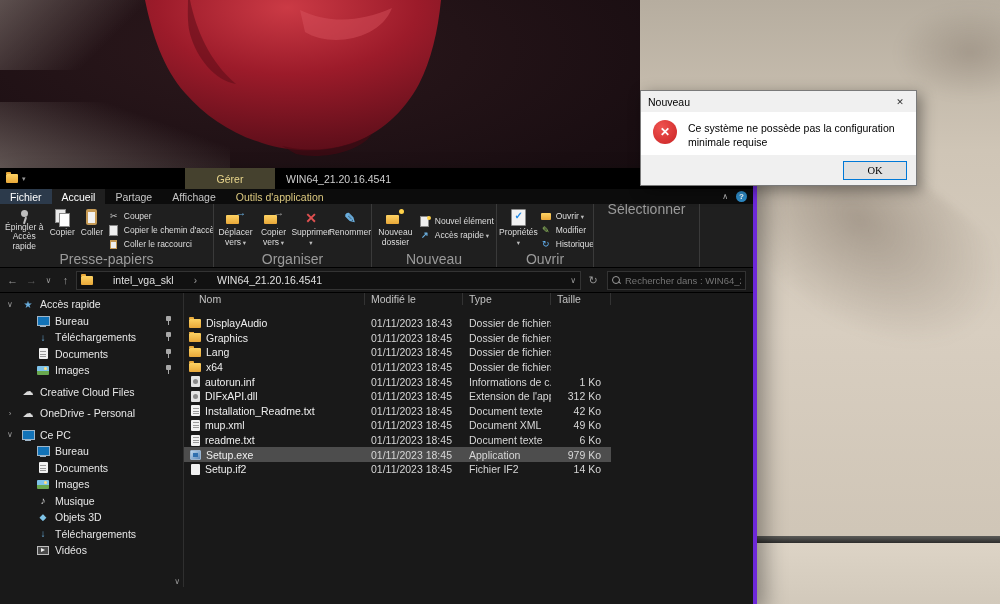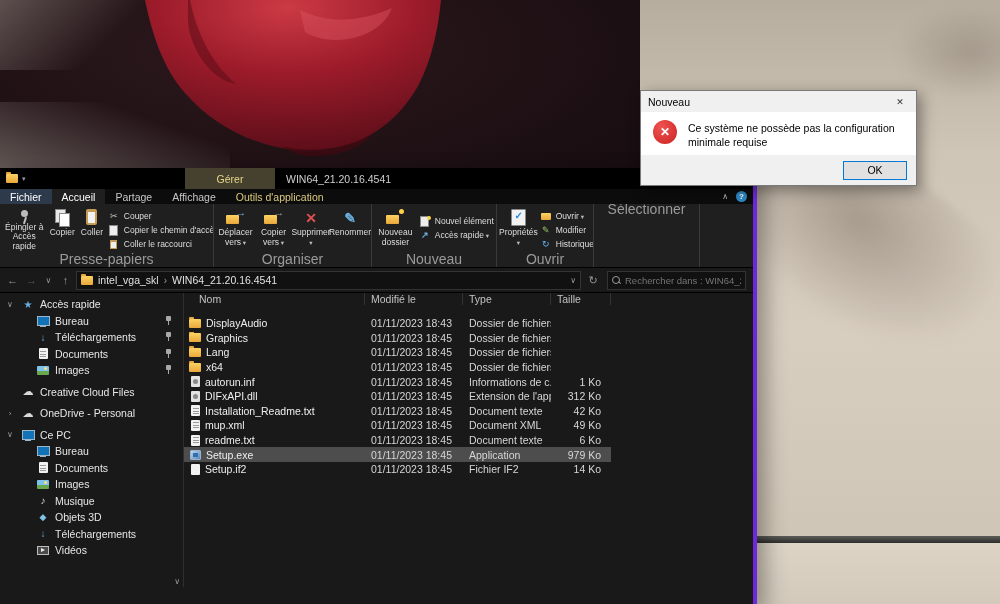--- a/index.html
+++ b/index.html
@@ -111,21 +111,21 @@
   .mini-inv::before{content:"";position:absolute;left:0;top:0;width:6px;height:6px;border:1px dashed #8f8f8f}
   .mini-inv::after{content:"";position:absolute;right:0;bottom:0;width:6px;height:6px;background:#8f8f8f}
 
   
   .addrbar{height:25px;background:#191919;display:flex;align-items:center;padding:0 4px;gap:2px;
     border-bottom:1px solid #000}
   .nav-ic{width:17px;text-align:center;color:#9a9a9a;font-size:11px;flex-shrink:0}
   .nav-ic.small{font-size:8px;width:13px}
   .nav-ic.dim{color:#5a5a5a}
   .addr-field{height:19px;background:#111;border:1px solid #333;display:flex;align-items:center;
-    width:505px;padding:0 4px;gap:5px;flex-shrink:0}
+    width:505px;padding:0 4px;gap:20px;flex-shrink:0}
   .crumb{color:#e0e0e0;font-size:10.5px}
   .crumb-sep{color:#9a9a9a;font-size:10px}
   .addr-fill{flex:1}
   .addr-chevron{color:#9a9a9a;font-size:8px}
   .refresh-btn{width:20px;text-align:center;color:#9a9a9a;font-size:11px;flex-shrink:0}
   .search-field{height:19px;background:#111;border:1px solid #333;display:flex;align-items:center;
     padding:0 4px;gap:4px;width:139px;margin-left:2px;flex-shrink:0}
   .mag{width:9px;height:9px;position:relative;flex-shrink:0}
   .mag::before{content:"";position:absolute;left:0;top:0;width:6px;height:6px;border:1.4px solid #9a9a9a;border-radius:50%}
   .mag::after{content:"";position:absolute;left:6px;top:6px;width:3px;height:1.4px;background:#9a9a9a;transform:rotate(45deg)}
@@ -213,21 +213,21 @@
   .dlg-close{margin-left:auto;width:32px;height:21px;display:flex;align-items:center;
     justify-content:center;color:#333;font-size:9px}
   .dlg-body{flex:1;background:#fff;display:flex;padding:8px 10px 0 12px;gap:11px;align-items:flex-start}
   .err-icon{width:24px;height:24px;border-radius:50%;flex-shrink:0;
     background:radial-gradient(circle at 35% 30%,#ef5350,#d32f2f 75%);color:#fff;display:flex;
     align-items:center;justify-content:center;font-size:12px;font-weight:bold}
   .dlg-msg{line-height:1.35;padding-top:1px}
   .dlg-footer{height:30px;background:#f0f0f0;display:flex;align-items:center;
     justify-content:flex-end;padding-right:9px;flex-shrink:0}
   .ok-btn{width:64px;height:19px;background:#e1e1e1;border:1px solid #0078d7;font-size:10.5px;
-    color:#000;font-family:Liberation Sans, sans-serif}
+    color:#000;font-family:Liberation Serif, serif}
 </style>
 </head>
 <body>
 
 <div class="screen">
 
   <div class="wp-right"></div>
   <div class="wp-shadow1"></div>
   <div class="wp-shadow2"></div>
   <div class="wp-ledge"></div>

